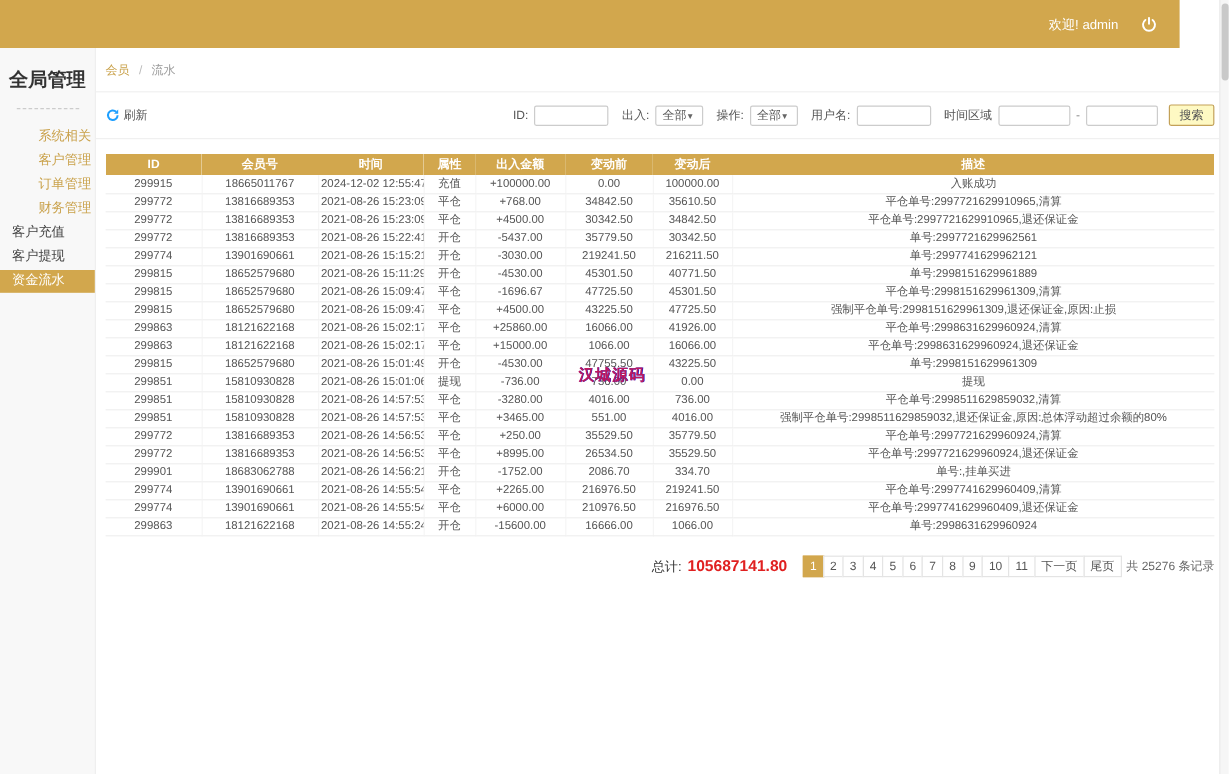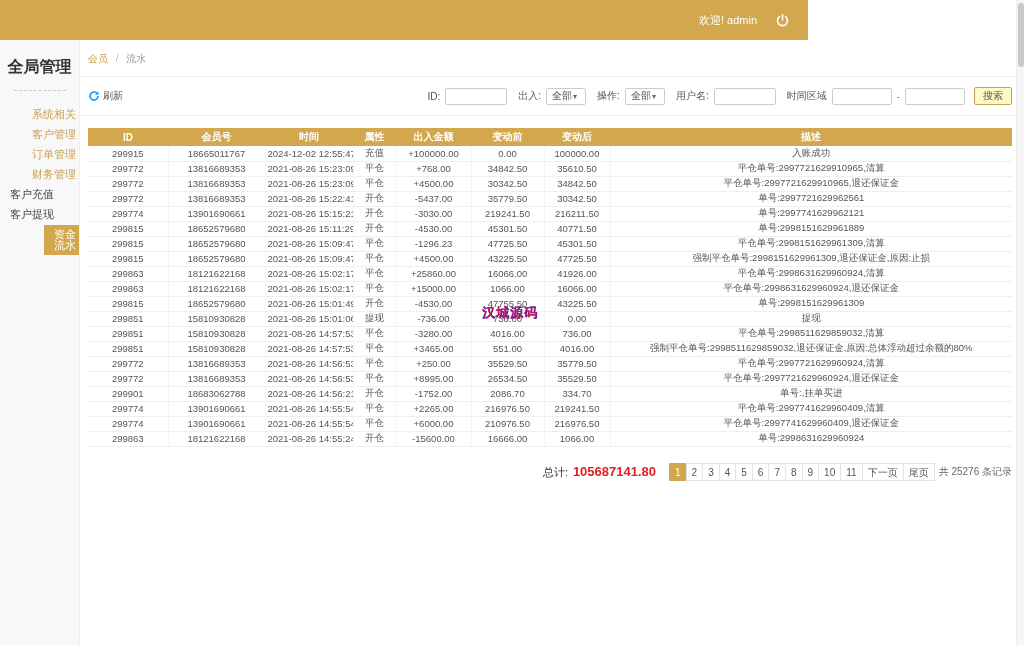--- a/index.html
+++ b/index.html
@@ -7,39 +7,39 @@
     --gold-text:#c9a14a;
   }
   *{margin:0;padding:0;box-sizing:border-box;}
   html,body{width:1024px;height:645px;overflow:hidden;}
   body{
     font-family:"Liberation Sans","DejaVu Sans",sans-serif;
     background:#fff;color:#555;position:relative;font-size:10px;
   }
   
   .topbar{
-    position:absolute;top:0;left:0;width:808px;height:40px;
+    position:absolute;top:0;left:0;width:983px;height:40px;
     background:var(--accent);display:flex;align-items:center;justify-content:flex-end;
     padding-right:18px;gap:18px;
   }
   .welcome{color:#fff;font-size:11px;}
   .power-btn{cursor:pointer;display:flex;align-items:center;}
   
   .scrollbar{position:absolute;top:0;right:0;width:8px;height:645px;background:#f6f6f6;border-left:1px solid #ececec;}
   .scroll-thumb{position:absolute;top:3px;left:1px;width:6px;height:64px;background:#c9c9c9;border-radius:3px;}
   
   .sidebar{
     position:absolute;top:40px;left:0;width:80px;height:605px;
     background:#f8f8f8;border-right:1px solid #efefef;
   }
   .side-title{font-size:16px;font-weight:bold;color:#333;text-align:center;padding:17px 0 12px;}
   .side-divider{width:52px;margin:0 auto 14px;border-top:1px dashed #ccc;}
   .side-item{font-size:11px;padding:4px 0 4px 10px;margin-bottom:1px;cursor:pointer;color:#444;line-height:11px;}
   .side-item.gold{color:var(--gold-text);padding-left:32px;}
-  .side-item.active{background:var(--accent);color:#fff;margin-left:44px;}
+  .side-item.active{background:var(--accent);color:#fff;}
   
   .main{position:absolute;top:40px;left:80px;width:936px;height:605px;background:#fff;}
   .breadcrumb{padding:12px 0 10px 8px;border-bottom:1px solid #f0f0f0;font-size:10px;color:#999;}
   .breadcrumb .bc-first{color:var(--gold-text);cursor:pointer;}
   .breadcrumb .bc-sep{margin:0 5px;color:#bbb;}
   
   .toolbar{
     display:flex;align-items:center;padding:10px 4px 10px 8px;border-bottom:1px solid #f0f0f0;
   }
   .refresh{display:flex;align-items:center;gap:3px;cursor:pointer;color:#555;font-size:10px;}
@@ -243,21 +243,21 @@
             <td>-4530.00</td>
             <td>45301.50</td>
             <td>40771.50</td>
             <td>单号:2998151629961889</td>
           </tr>
           <tr>
             <td>299815</td>
             <td>18652579680</td>
             <td>2021-08-26 15:09:47</td>
             <td>平仓</td>
-            <td>-1296.23</td>
+            <td>-1696.67</td>
             <td>47725.50</td>
             <td>45301.50</td>
             <td>平仓单号:2998151629961309,清算</td>
           </tr>
           <tr>
             <td>299815</td>
             <td>18652579680</td>
             <td>2021-08-26 15:09:47</td>
             <td>平仓</td>
             <td>+4500.00</td>

